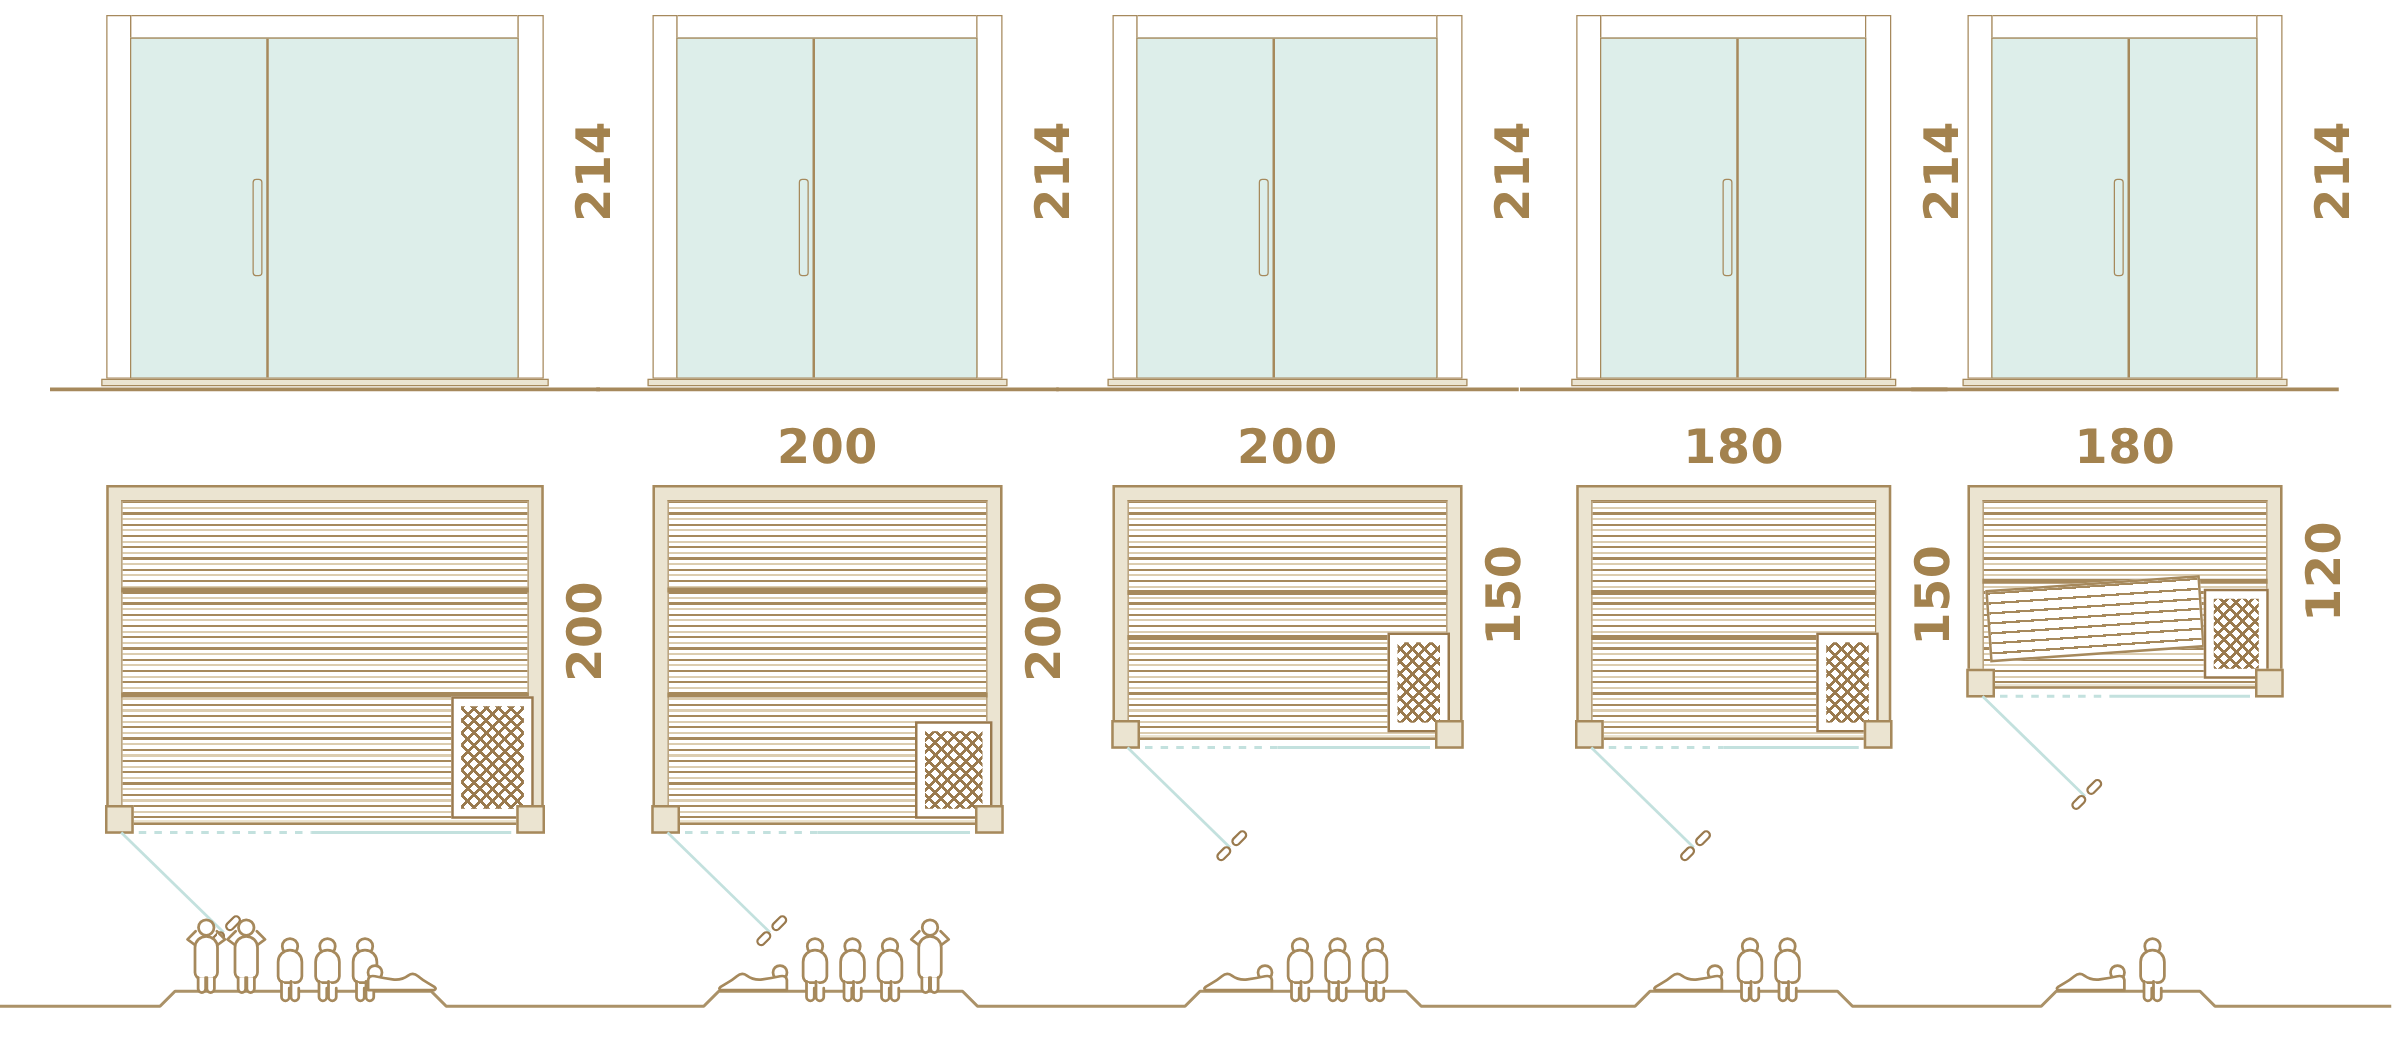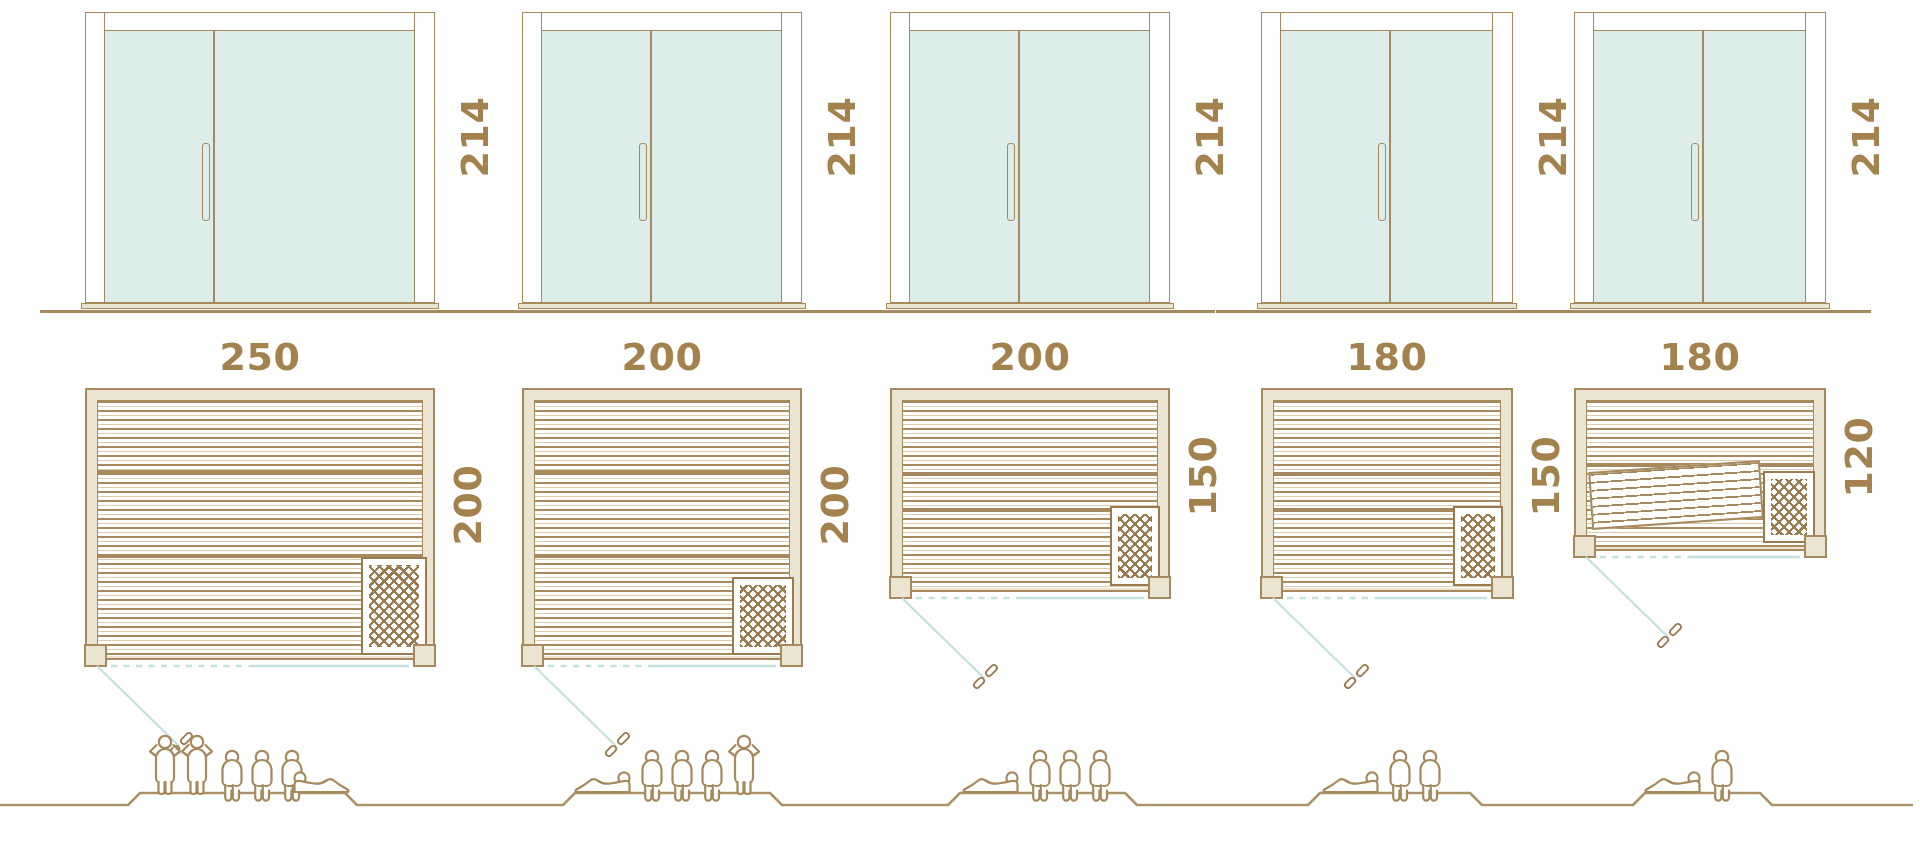--- a/index.html
+++ b/index.html
@@ -76,21 +76,20 @@
       <div class="post l"></div>
       <div class="post r"></div>
       <div class="glass">
         <div class="divider"></div>
         <div class="handle-elev"></div>
       </div>
       <div class="sill"></div>
     </div>
     <div class="floorline"></div>
     <div class="dim dim-h">214</div>
-    <div class="dim dim-w">250</div>
     <div class="plan" style="height:272px">
       <div class="plan-inner"></div>
       <div class="band" style="top:80px"></div>
       <div class="band" style="top:164px"></div>
       <div class="heater" style="right:6px;bottom:3px;width:66px;height:98px">
         <div class="heater-grid"></div>
       </div>
       <div class="foot l"></div>
       <div class="foot r"></div>
       <div class="dim dim-d">200</div>

